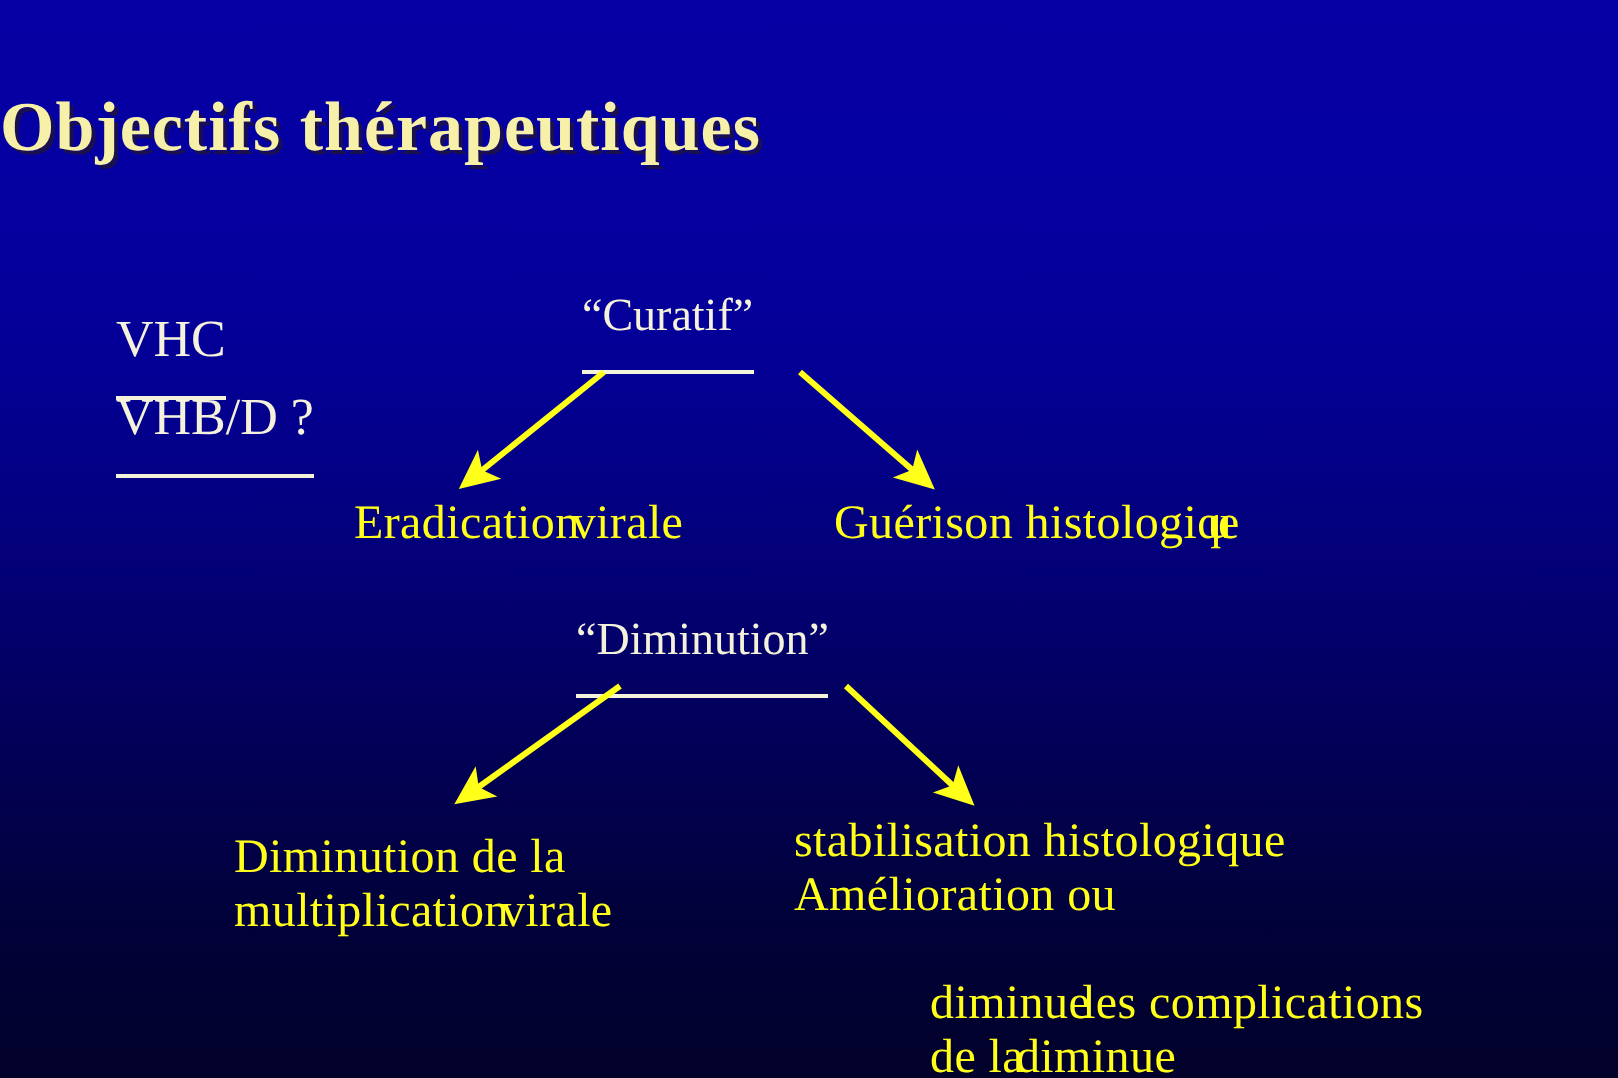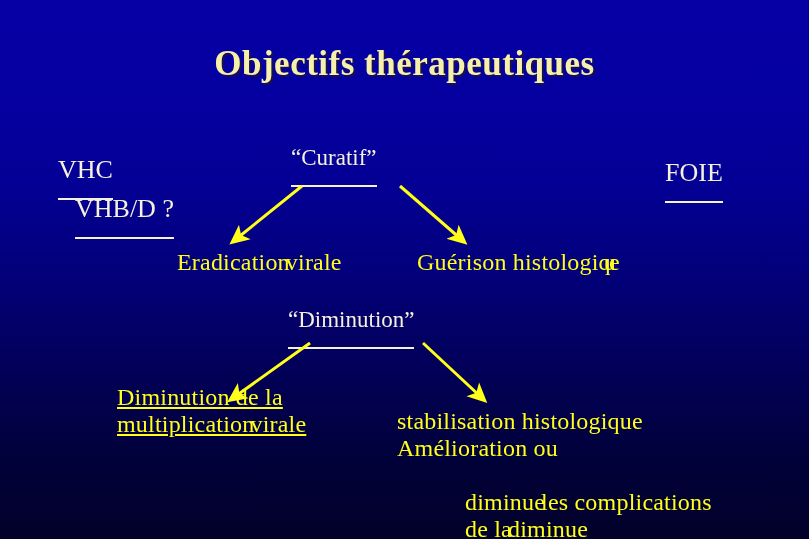--- a/index.html
+++ b/index.html
@@ -24,21 +24,21 @@
     font-family: "Liberation Serif", "DejaVu Serif", serif;
     -webkit-font-smoothing: none;
   }
 
   
   #slide-title {
     position: absolute;
     left: 0;
     top: 44px;
     width: 809px;
-    text-align: center;
+    text-align: left;
     font-size: 35px;
     font-weight: bold;
     color: #f7f0a8;
     letter-spacing: 0.5px;
     text-shadow: 2px 2px 0 #1a1050;
     white-space: nowrap;
   }
 
   
   .heading {
@@ -49,37 +49,37 @@
     white-space: nowrap;
     line-height: 1.05;
   }
   .heading .ul {
     border-bottom: 2px solid #f5f2dc;
     padding-bottom: 15px;
     display: inline-block;
   }
 
   #label-vhc      { left: 58px;  top: 156px; }
-  #label-vhbd     { left: 58px;  top: 195px; margin-left: 17px; }
+  #label-vhbd     { left: 58px;  top: 195px; }
   #label-foie     { left: 665px; top: 159px; }
   #label-curatif  { left: 291px; top: 146px; font-size: 23px; }
   #label-palliatif{ left: 288px; top: 308px; font-size: 23px; }
 
   
   .body-text {
     position: absolute;
     color: #ffff19;
     font-size: 24px;
     white-space: nowrap;
     line-height: 27px;
     letter-spacing: 0.2px;
   }
   #txt-eradication     { left: 177px; top: 249px; }
   #txt-guerison        { left: 417px; top: 249px; }
-  #txt-diminution      { left: 117px; top: 384px; text-decoration: underline; }
+  #txt-diminution      { left: 117px; top: 416px; }
   #txt-amelioration    { left: 397px; top: 408px; }
   #txt-complications   { left: 465px; top: 465px; margin-top: 24px; }
 
   
   .tight { margin-left: -4px; }
   .tight2 { margin-left: -7px; }
 
   
   #arrow-layer {
     position: absolute;
@@ -95,23 +95,20 @@
 
   <div id="slide-title">Objectifs thérapeutiques</div>
 
   <div class="heading" id="label-vhc">
     <span class="ul">VHC</span>
   </div>
   <div class="heading" id="label-vhbd">
     <span class="ul">VHB/D ?</span>
   </div>
 
-  <div class="heading" id="label-foie">
-    <span class="ul">FOIE</span>
-  </div>
 
   <div class="heading" id="label-curatif">
     <span class="ul">“Curatif”</span>
   </div>
 
   <div class="heading" id="label-palliatif">
     <span class="ul">“Diminution”</span>
   </div>
 
   <div class="body-text" id="txt-eradication">

